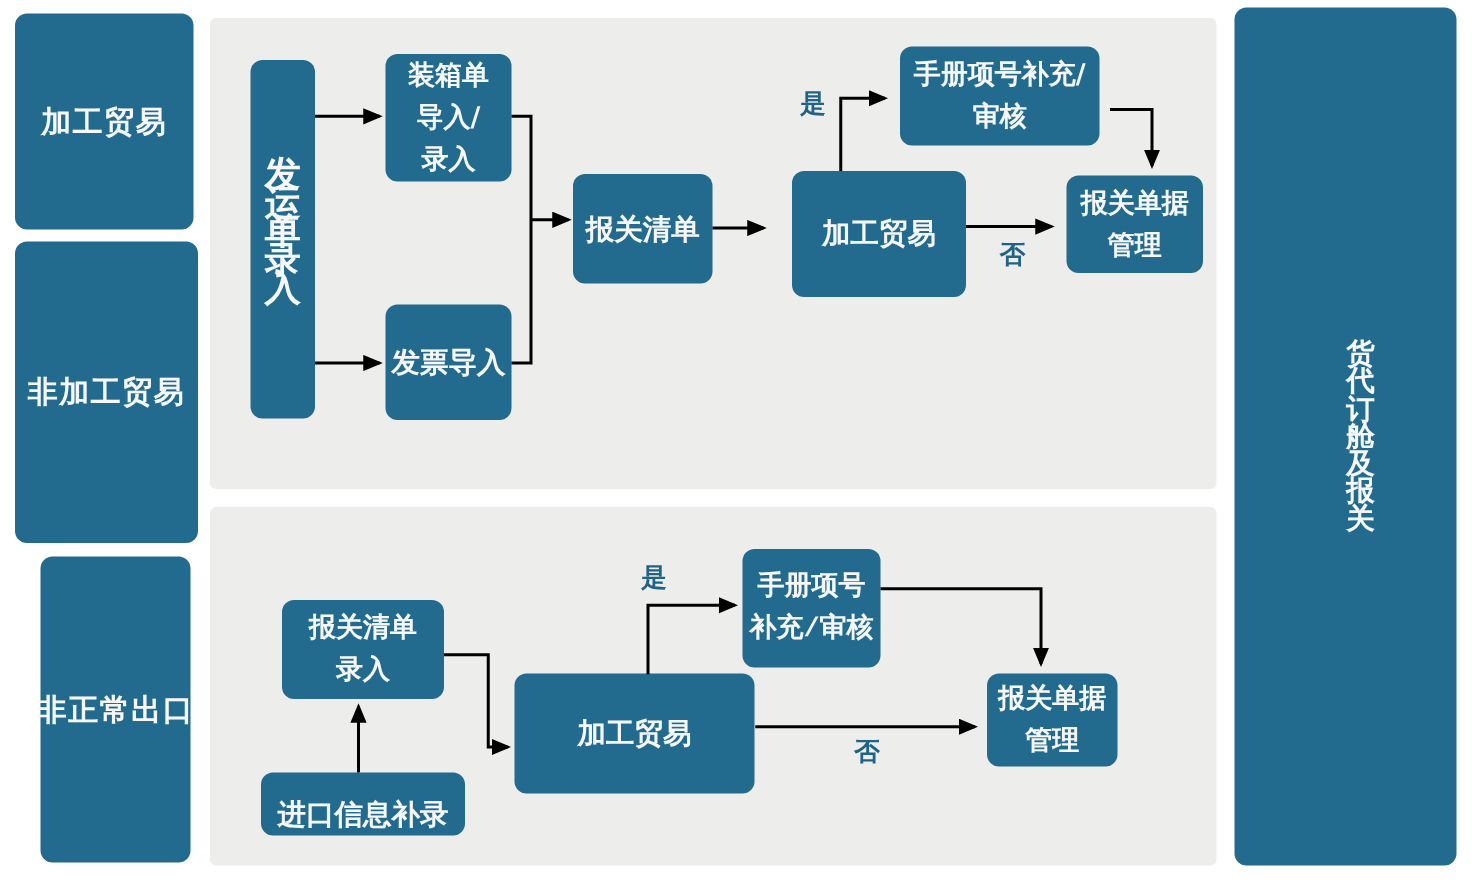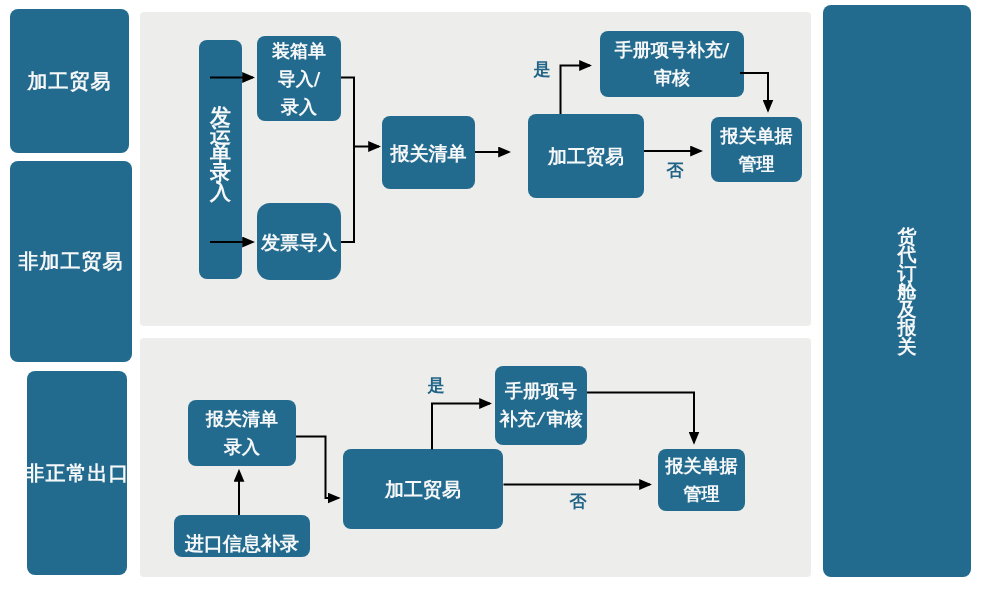--- a/index.html
+++ b/index.html
@@ -40,21 +40,21 @@
   .big{font-size:20px;letter-spacing:1px;}
   .small{font-size:18px;line-height:28px;}
   .one{font-size:19px;}
   .vtext span{
     display:block;
     width:1em;
     word-break:break-all;
     white-space:normal;
     text-align:center;
   }
-  #shipping-entry{font-size:21px;padding-bottom:11px;margin-left:32px;}
+  #shipping-entry{font-size:24px;padding-bottom:11px;}
   #shipping-entry span{line-height:19px;}
   #freight-box{font-size:19px;padding-left:20px;}
   #freight-box span{line-height:18.3px;}
   .decision{
     position:absolute;
     transform:translate(-50%,-50%);
     color:var(--decision-label);
     font-weight:bold;
     font-size:17px;
   }
@@ -91,30 +91,30 @@
 </div>
 
 <div id="shipping-entry" class="node vtext" style="left:167px;top:40px;width:43px;height:239px;">
   <span>发运单录入</span>
 </div>
 <div class="node small" style="left:257px;top:36px;width:84px;height:85px;">
   <span class="line">装箱单</span>
   <span class="line">导入/</span>
   <span class="line">录入</span>
 </div>
-<div class="node small one" style="left:257px;top:203px;width:84px;height:77px;border-radius:13px;">
+<div class="node small one" style="left:257px;top:203px;width:84px;height:77px;">
   <span>发票导入</span>
 </div>
 <div class="node small one" style="left:382px;top:116px;width:93px;height:73px;">
   <span>报关清单</span>
 </div>
 <div class="node small one" style="left:528px;top:114px;width:116px;height:84px;">
   <span>加工贸易</span>
 </div>
-<div class="node small" style="left:600px;top:31px;width:144px;height:66px;">
+<div class="node small" style="left:600px;top:31px;width:133px;height:66px;">
   <span class="line">手册项号补充/</span>
   <span class="line">审核</span>
 </div>
 <div class="node small" style="left:711px;top:117px;width:91px;height:65px;">
   <span class="line">报关单据</span>
   <span class="line">管理</span>
 </div>
 
 <div class="node small" style="left:188px;top:400px;width:108px;height:66px;">
   <span class="line">报关清单</span>

